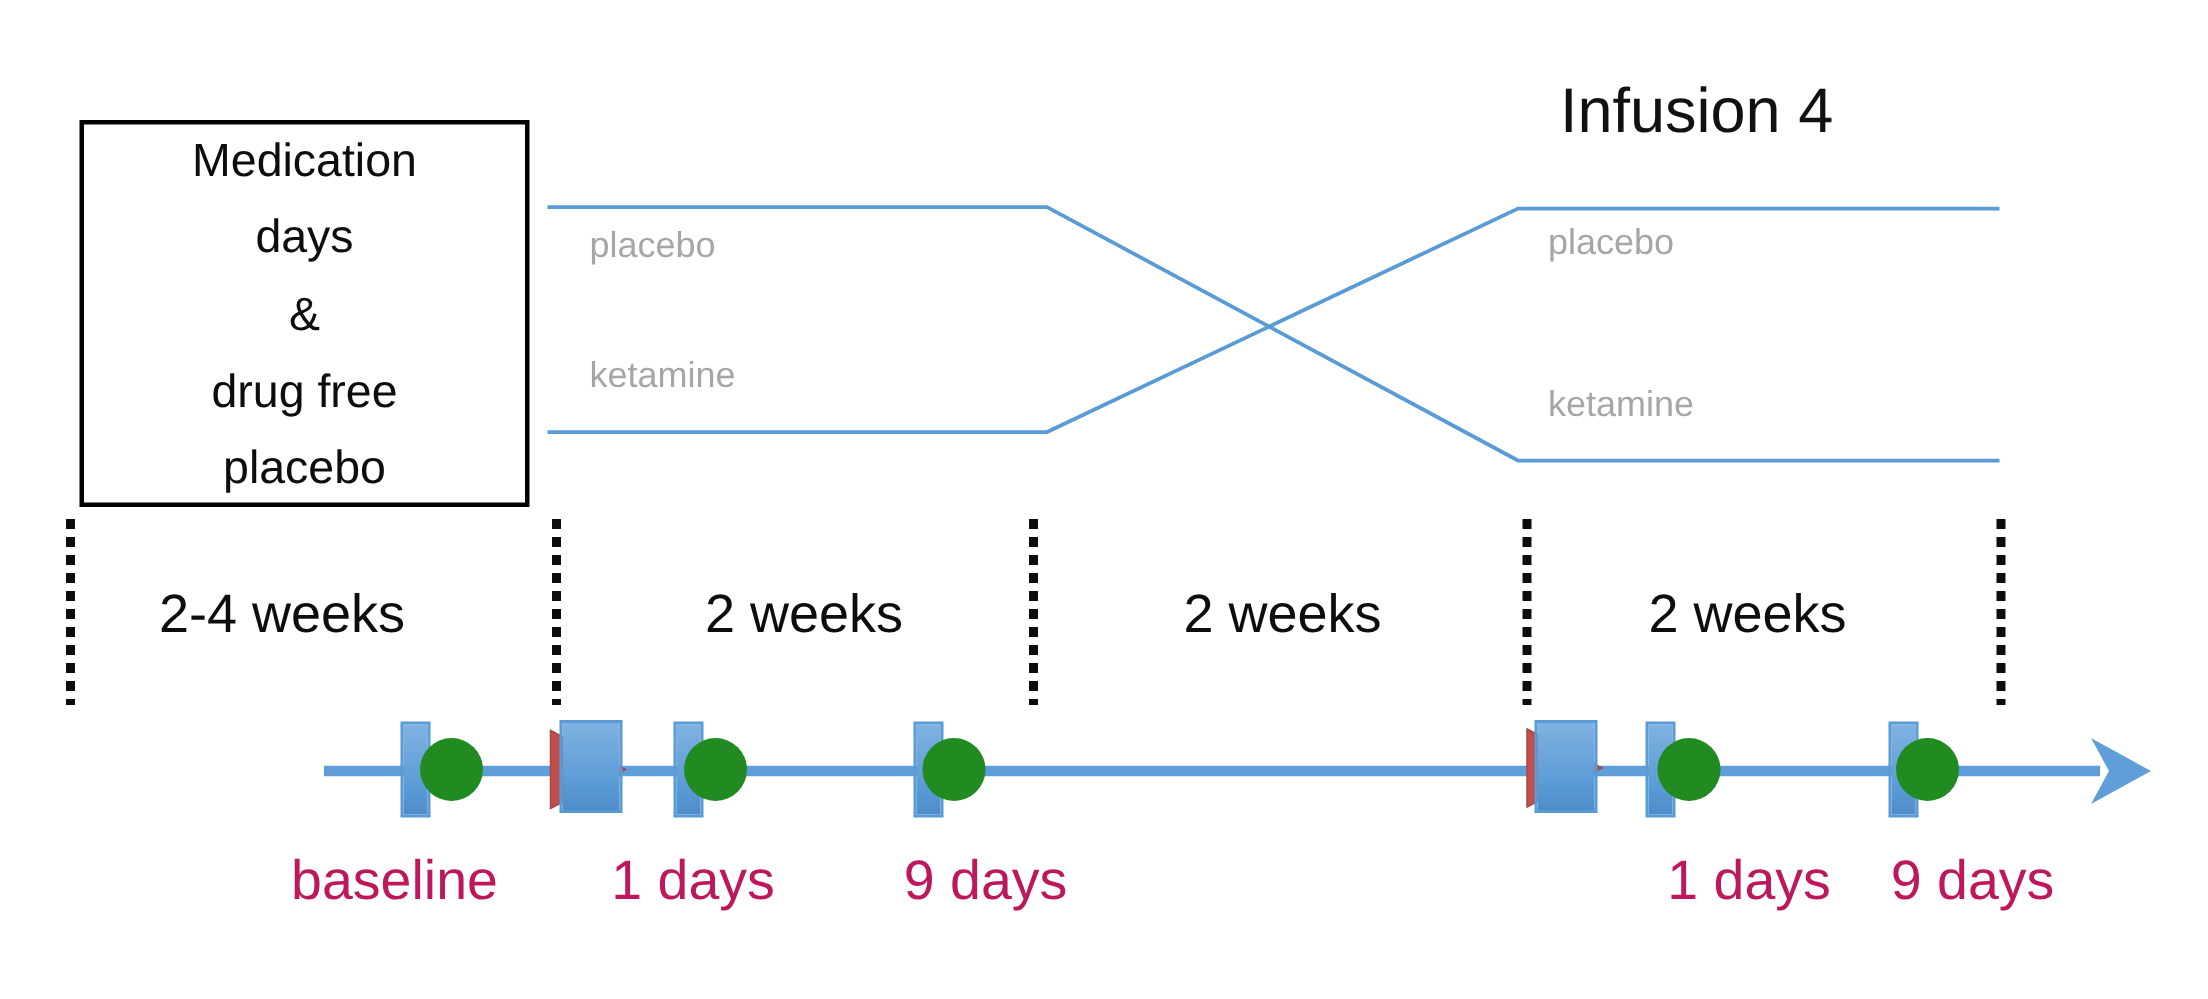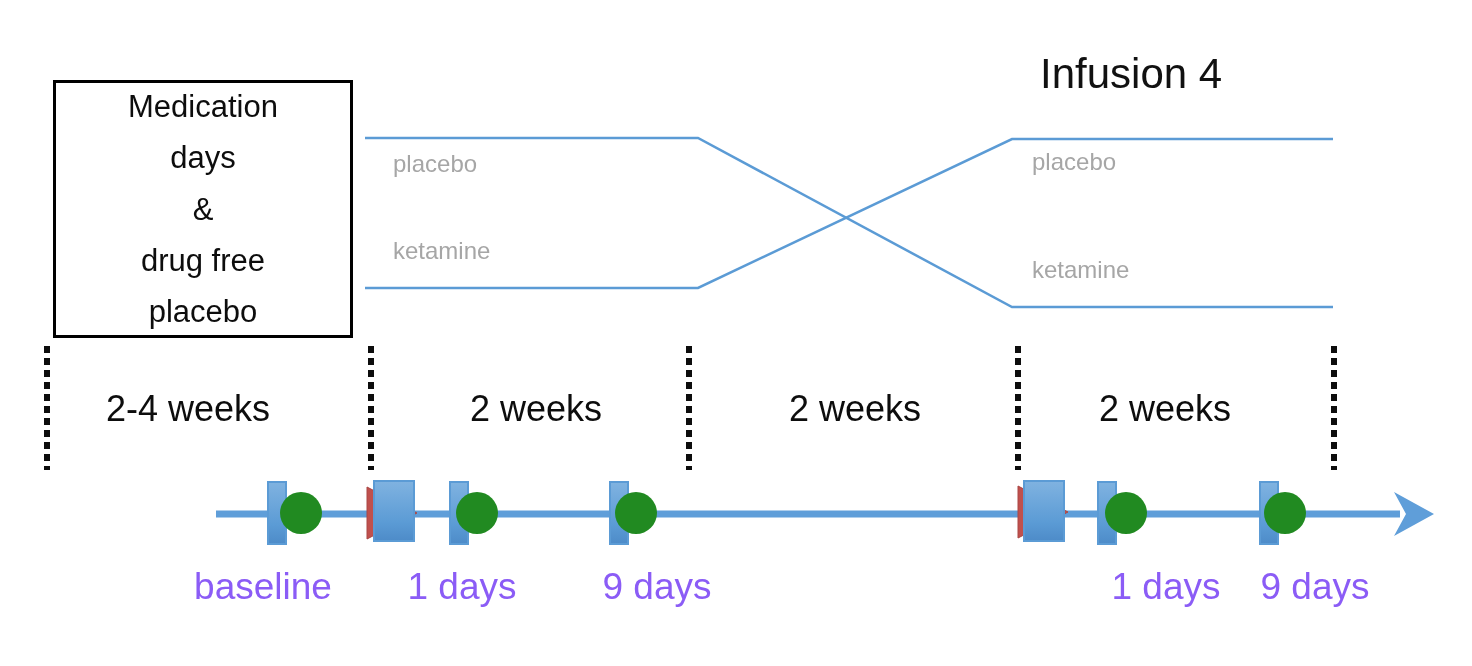--- a/index.html
+++ b/index.html
@@ -53,21 +53,21 @@
     background:linear-gradient(180deg,#7fb2e0 0%,#5b9bd5 70%,#4e8cc9 100%);
     border:2px solid #5b9bd5;box-sizing:border-box;
   }
   .r-inf1{left:373px;} .r-inf2{left:1023px;}
   .assess-dot{
     width:42px;height:42px;border-radius:50%;background:#218a21;top:492px;
   }
   .c-baseline{left:280px;} .c-1l{left:456px;} .c-9l{left:615px;} .c-1r{left:1105px;} .c-9r{left:1264px;}
 
   
-  .timepoint-label{top:566px;font-size:37px;color:#8b5cf6;white-space:nowrap;transform:translateX(-50%);}
+  .timepoint-label{top:566px;font-size:37px;color:#be185d;white-space:nowrap;transform:translateX(-50%);}
   .t-baseline{left:263px;} .t-1l{left:462px;} .t-9l{left:657px;} .t-1r{left:1166px;} .t-9r{left:1315px;}
 </style>
 </head>
 <body>
 
 <div class="canvas">
 
   <svg class="svg-layer" viewBox="0 0 1472 666" xmlns="http://www.w3.org/2000/svg">
 
     <path d="M365,138 L698,138 L1012,307 L1333,307" fill="none" stroke="#5b9bd5" stroke-width="2.5"></path>

